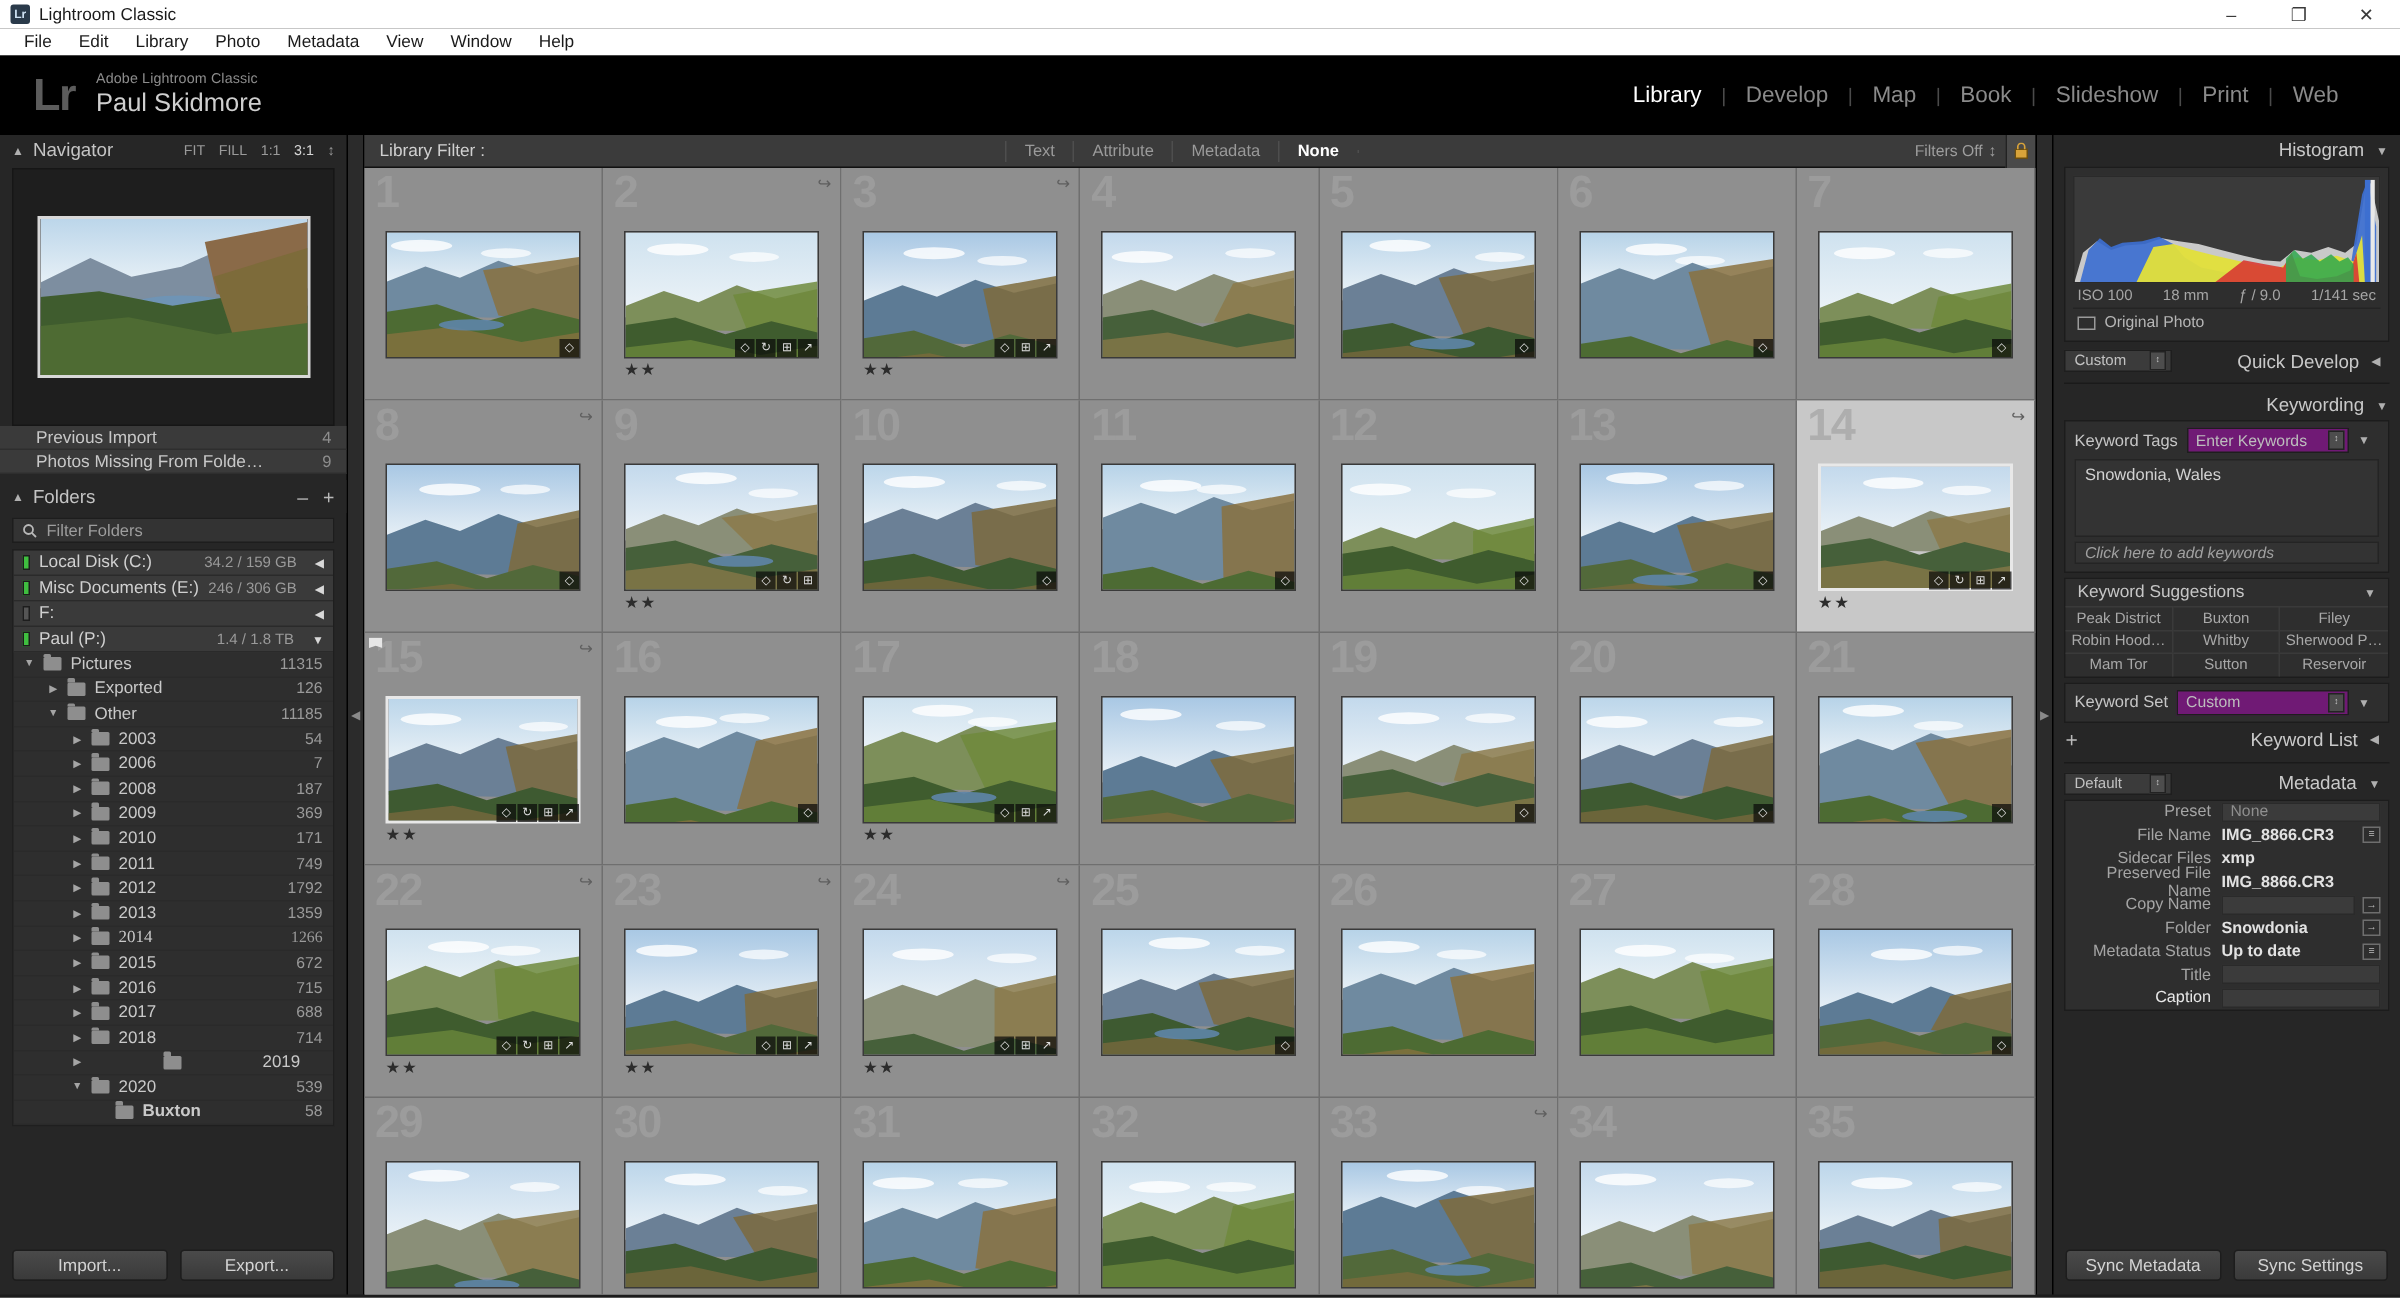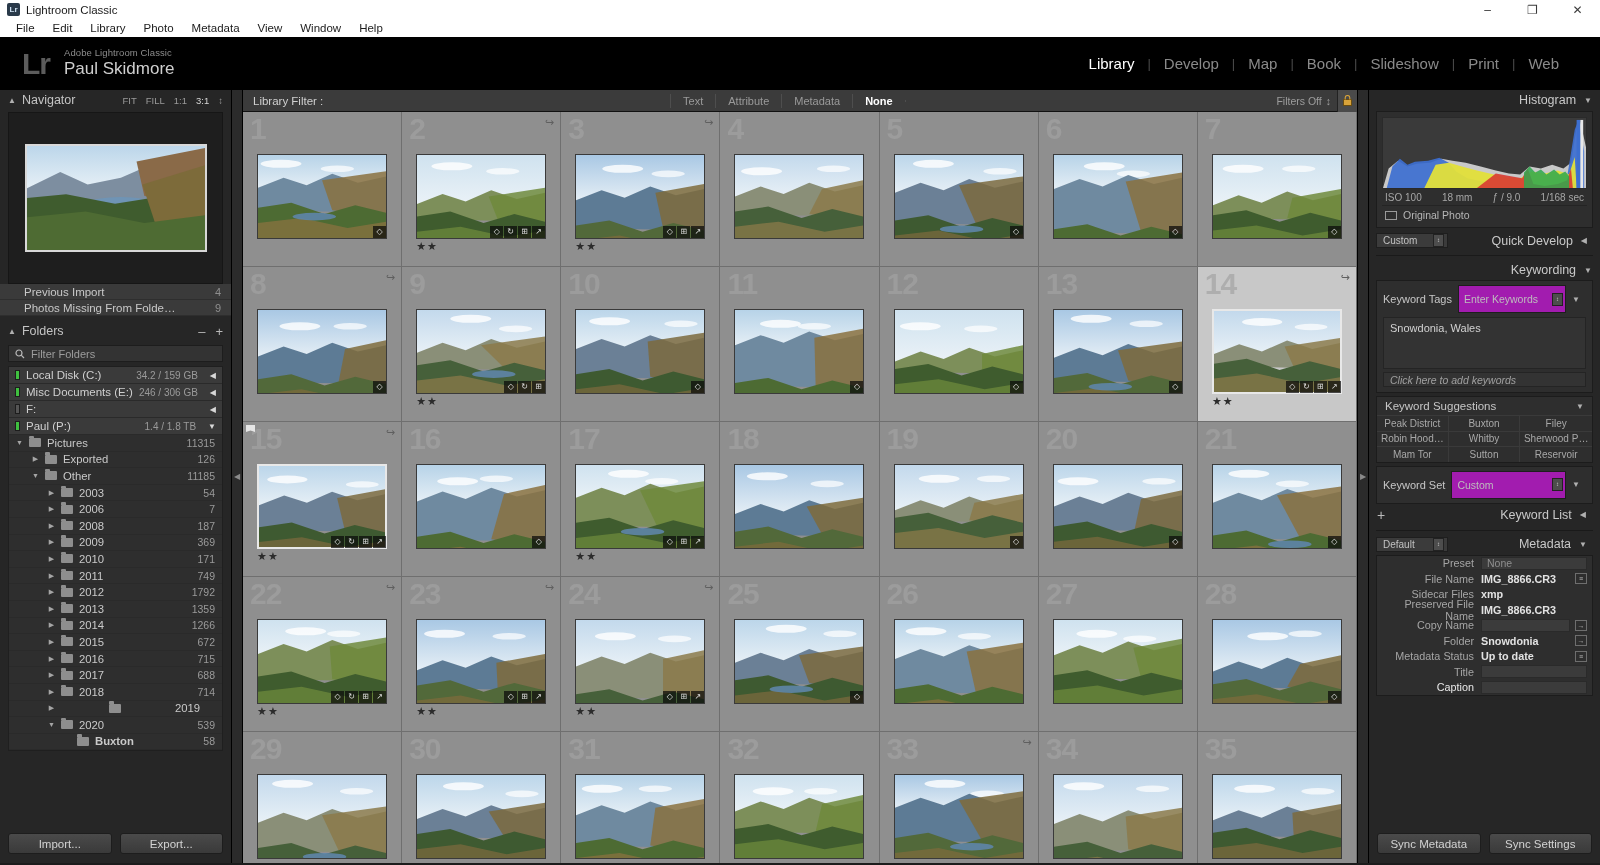--- a/index.html
+++ b/index.html
@@ -109,21 +109,21 @@
   .origrow .sq{ width:12px;height:9px;border:1px solid #9a9a9a }
   .qdrow{ display:flex;align-items:center;gap:8px;padding:5px 7px 3px 7px; }
   .combo{ height:15px; background:#3b3b3b; border:1px solid #1e1e1e; display:flex; align-items:center;
           padding:0 3px 0 6px; font-size:10px; color:#c2c2c2; min-width:72px; }
   .spin{ margin-left:auto; width:11px;height:13px;background:#4d4d4d;border:1px solid #222;
          display:flex;align-items:center;justify-content:center;font-size:6px;color:#ccc;line-height:.8}
   .qd-title{ margin-left:auto; font-size:12.5px; color:#c9c9c9 }
   .sectionbox{ margin:0 7px; background:#2e2e2e; border:1px solid #1c1c1c; }
   .kwrow{ display:flex; align-items:center; gap:6px; padding:4px 6px; }
   .kwrow .lbl{ font-size:11px; color:#c6c6c6 }
-  .kwfield{ flex:1; height:28px; background:#a21caf;border:1px solid #1e1e1e;display:flex;align-items:center;
+  .kwfield{ flex:1; height:17px; background:#701a75;border:1px solid #1e1e1e;display:flex;align-items:center;
             padding:0 2px 0 5px;font-size:10.5px;color:#bdbdbd }
   .kwbox{ margin:0 6px; height:52px; background:#333; border:1px solid #242424; padding:4px 6px;
           font-size:11px; color:#d2d2d2 }
   .kwadd{ margin:3px 6px 5px 6px; height:15px; background:#333;border:1px solid #242424;
           font-style:italic;font-size:10.5px;color:#a0a0a0;display:flex;align-items:center;padding-left:6px }
   .subhdr{ display:flex;align-items:center;padding:3px 8px;font-size:11.5px;color:#c6c6c6 }
   .subhdr .tri{ margin-left:auto; margin-right:0 }
   .chipgrid{ display:grid; grid-template-columns:repeat(3,1fr); }
   .chip{ height:15.5px; display:flex;align-items:center;justify-content:center;font-size:10px;color:#a8a8a8;
          border-top:1px solid #3a3a3a; border-right:1px solid #3a3a3a; overflow:hidden; white-space:nowrap }
@@ -334,21 +334,21 @@
           <span class="folder-ic" style="margin-left: 5px;"></span>
           <span>2012</span>
           <span class="cnt">1792</span>
         </div>
         <div class="frow" style="padding-left: 38px;">
           <span class="disc">▶</span>
           <span class="folder-ic" style="margin-left: 5px;"></span>
           <span>2013</span>
           <span class="cnt">1359</span>
         </div>
-        <div class="frow" style="padding-left: 38px;">
+        <div class="frow" style="padding-left: 38px; font-family: Liberation Serif, serif;">
           <span class="disc">▶</span>
           <span class="folder-ic" style="margin-left: 5px;"></span>
           <span>2014</span>
           <span class="cnt">1266</span>
         </div>
         <div class="frow" style="padding-left: 38px;">
           <span class="disc">▶</span>
           <span class="folder-ic" style="margin-left: 5px;"></span>
           <span>2015</span>
           <span class="cnt">672</span>
@@ -1292,21 +1292,21 @@
           <path d="M100 72 L120 57 L136 60 L148 62 L154 52 L160 68 L172 70 L186 68 L196 64 L200 52 L202 72 Z" fill="#d83a33" opacity=".9"></path>
           <path d="M150 56 L156 50 L162 56 L168 53 L174 58 L182 53 L188 58 L194 55 L198 60 L198 72 L150 72 Z" fill="#2fa84f" opacity=".85"></path>
           <rect x="206" y="2" width="4" height="70" fill="#3d6fd0"></rect>
           <rect x="210" y="2" width="3" height="70" fill="#e8e8e8"></rect>
         </svg>
       </div>
       <div class="histinfo">
         <span>ISO 100</span>
         <span>18 mm</span>
         <span>ƒ / 9.0</span>
-        <span>1/168 sec</span>
+        <span>1/141 sec</span>
       </div>
       <div class="origrow">
         <span class="sq"></span>
         <span>Original Photo</span>
       </div>
     </div>
 
     <div class="qdrow">
       <span class="combo">
         <span>Custom</span>

